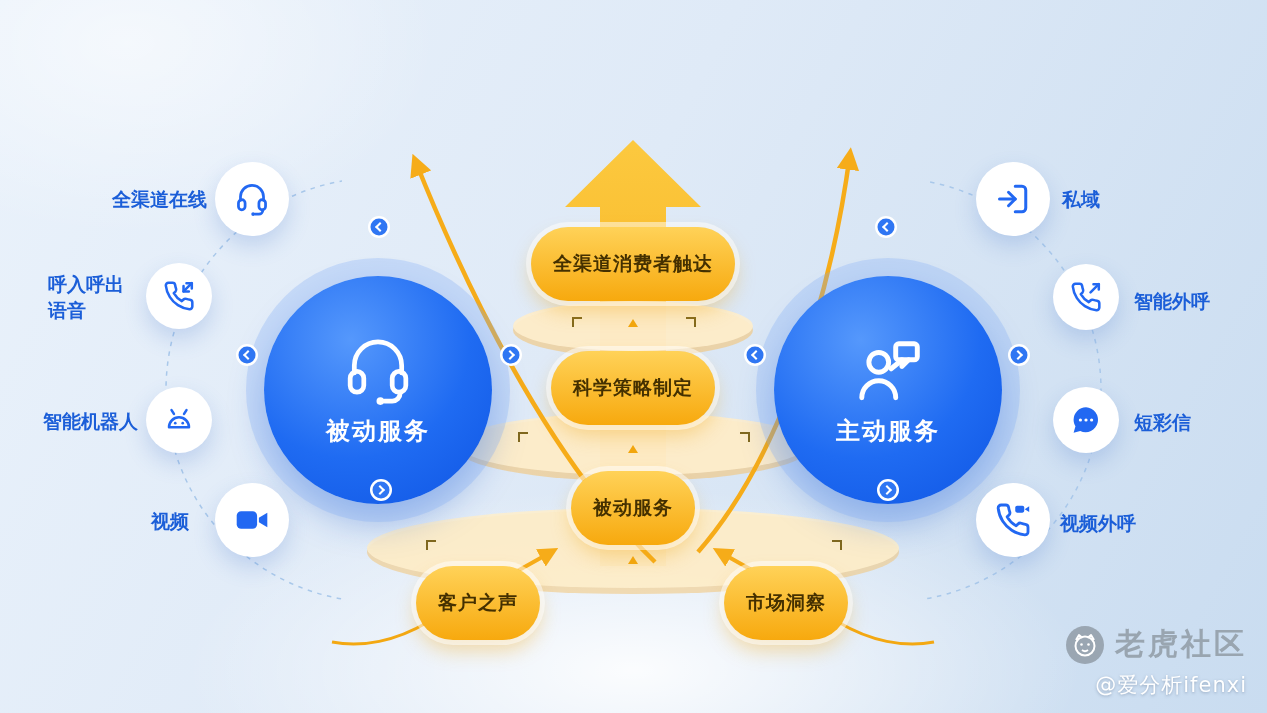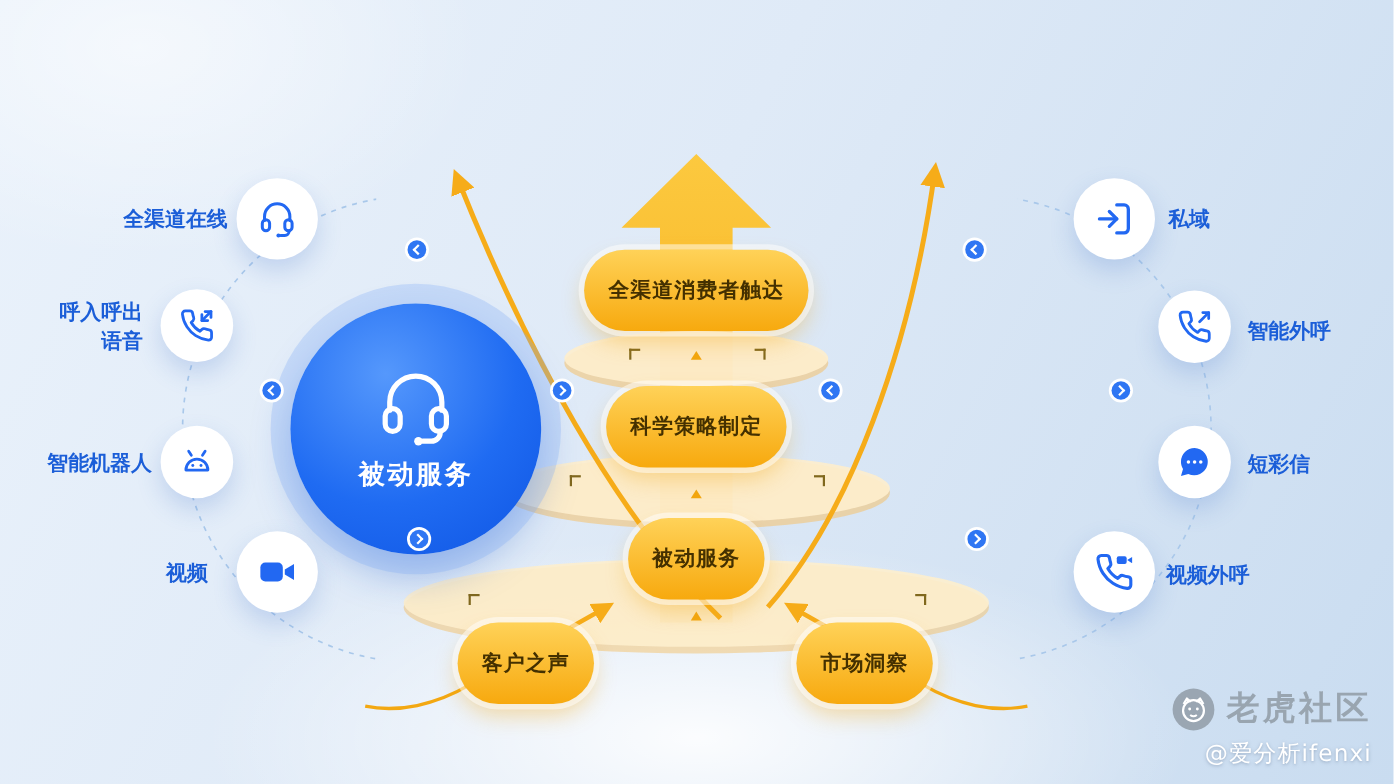--- a/index.html
+++ b/index.html
@@ -39,21 +39,21 @@
     box-shadow:0 10px 22px rgba(60,110,200,.22);
     display:flex;align-items:center;justify-content:center;
   }
   .side-node.lg{width:74px;height:74px;}
   .side-node.sm{width:66px;height:66px;}
   .side-node.lg svg{width:36px;height:36px;}
   .side-node.sm svg{width:32px;height:32px;}
 
   .side-label{position:absolute;color:#1b5ed8;font-size:19px;font-weight:600;line-height:1.35;}
   .ta-r{text-align:right;}
-  .ta-c{text-align:right;}
+  .ta-c{text-align:left;}
   .ta-l{text-align:left;}
 
   .chev{
     position:absolute;width:17px;height:17px;border-radius:50%;
     background:#2f76f3;box-shadow:0 0 0 2.5px #ffffff;
     transform:translate(-50%,-50%);
     display:flex;align-items:center;justify-content:center;
   }
   .chev::after{content:"";width:5px;height:5px;border:0 solid #fff;}
   .chev.chev-l::after{border-width:0 0 2px 2px;transform:rotate(45deg);margin-left:2px;}
@@ -131,20 +131,30 @@
     <svg viewBox="0 0 24 25" fill="none" stroke="currentColor" stroke-width="1.6" stroke-linecap="round" stroke-linejoin="round">
       <path d="M4 13.5V11a8 8 0 0 1 16 0v2.5"></path>
       <rect x="2.6" y="13" width="4.6" height="7" rx="2.3"></rect>
       <rect x="16.8" y="13" width="4.6" height="7" rx="2.3"></rect>
       <path d="M19.5 20v.3a2.7 2.7 0 0 1-2.7 2.7h-2.6"></path>
       <circle cx="12.8" cy="23" r="1.3" fill="currentColor" stroke="none"></circle>
     </svg>
     <span class="node-label">被动服务</span>
   </div>
 
+  <div class="big-node" style="left:774px;top:276px">
+    <svg viewBox="0 0 24 24" fill="none" stroke="currentColor" stroke-width="1.6" stroke-linecap="round" stroke-linejoin="round">
+      <circle cx="9" cy="9.5" r="3.2"></circle>
+      <path d="M3.5 21a5.5 5.5 0 0 1 11 0"></path>
+      <path d="M13 11.6l2.2-1.8"></path>
+      <rect x="14.5" y="3.5" width="7" height="5.2" rx="1"></rect>
+      <path d="M16.5 8.7v2.2l2.2-2.2"></path>
+    </svg>
+    <span class="node-label">主动服务</span>
+  </div>
 
   <div class="chev chev-l" style="left:379px;top:227px"></div>
   <div class="chev chev-l" style="left:247px;top:355px"></div>
   <div class="chev chev-r" style="left:511px;top:355px"></div>
   <div class="chev chev-r" style="left:381px;top:490px"></div>
 
   <div class="chev chev-l" style="left:886px;top:227px"></div>
   <div class="chev chev-l" style="left:755px;top:355px"></div>
   <div class="chev chev-r" style="left:1019px;top:355px"></div>
   <div class="chev chev-r" style="left:888px;top:490px"></div>

